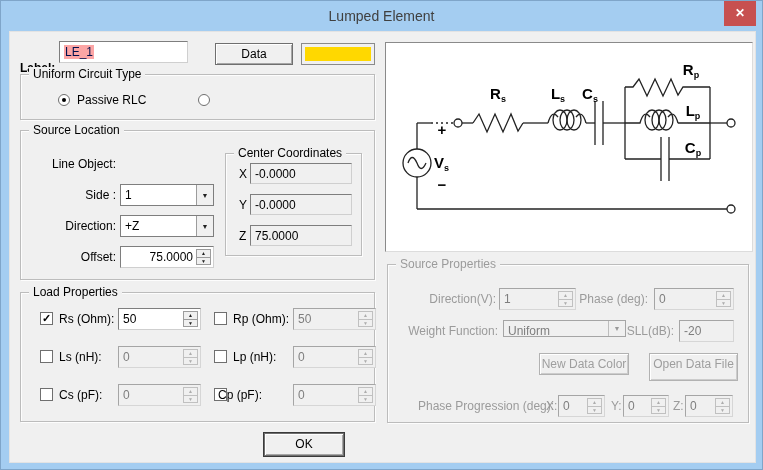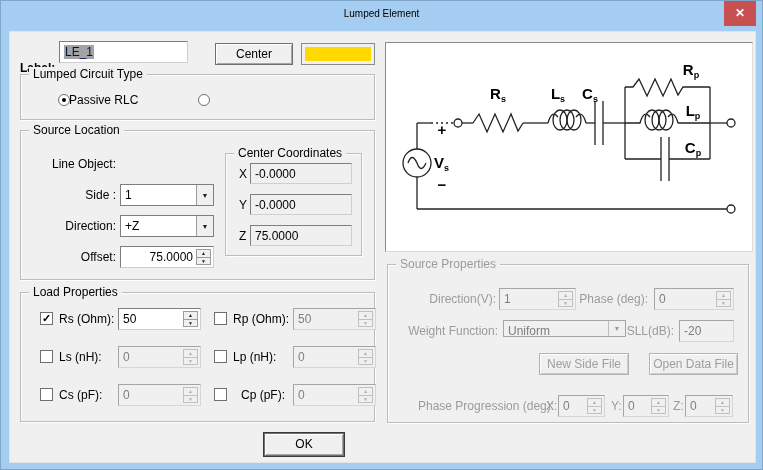--- a/index.html
+++ b/index.html
@@ -3,21 +3,21 @@
 <meta charset="utf-8">
 <style>
   * { margin:0; padding:0; box-sizing:border-box; }
   html,body { width:763px; height:470px; }
   body { font-family:"Liberation Sans", sans-serif; font-size:12px; color:#000; }
 
   .window { position:relative; width:763px; height:470px; background:#a4cdf1;
             border:1px solid #7fa5c9; }
   .titlebar { position:absolute; left:0; top:0; width:100%; height:30px; }
   .titlebar .title { position:absolute; left:0; right:0; top:7px; text-align:center;
-            font-size:10px; color:#000000; }
+            font-size:14px; color:#404040; }
   .close-btn { position:absolute; right:6px; top:0; width:32px; height:25px;
             background:#c75050; color:#fff; text-align:center; line-height:25px;
             font-size:12px; font-weight:bold; cursor:pointer; }
   .client { position:absolute; left:8px; top:30px; width:747px; height:432px;
             background:#f0f0f0; border:1px solid #e3e3e3; }
 
   .lbl { position:absolute; font-size:12px; white-space:nowrap; }
   .lbl.right { text-align:right; }
   .gray { color:#9b9b9b; }
 
@@ -61,50 +61,50 @@
          border-radius:50%; background:#fff; cursor:pointer; }
   .radio.sel::after { content:""; position:absolute; left:3px; top:3px; width:4px; height:4px;
          border-radius:50%; background:#000; }
 
   .swatch-frame { position:absolute; border:1px solid #8a8a8a; background:#f0f0f0; padding:3px; }
   .swatch-frame .swatch { width:100%; height:100%; }
 
   .circuit-panel { position:absolute; left:375px; top:10px; width:368px; height:210px;
          background:#fff; border:1px solid; border-color:#8a8a8a #dcdcdc #dcdcdc #8a8a8a; }
 
-  .sel-text { background:#a3a3a3; color:#00104d; padding:0 1px;margin-top:21px; }
+  .sel-text { background:#fca5a5; color:#00104d; padding:0 1px;margin-top:21px; }
 </style>
 </head>
 <body>
 
 <div class="window">
   <div class="titlebar">
     <span class="title">Lumped Element</span>
     <div class="close-btn">
       <span>✕</span>
     </div>
   </div>
 
   <div class="client">
 
     <span class="lbl" style="left:10px; top:29px;font-weight:bold;">Label:</span>
     <div class="sunken" style="left:49px; top:9px; width:129px; height:22px;">
       <div class="field-text"><span class="sel-text">LE_1</span></div>
     </div>
     <div class="btn" style="left:205px; top:11px; width:78px; height:22px; line-height:20px;">
-      <span>Center</span>
+      <span>Data</span>
     </div>
     <div class="swatch-frame" style="left:291px; top:11px; width:74px; height:22px;">
       <div class="swatch" style="background: rgb(255, 216, 0);"></div>
     </div>
 
     <div class="group" style="left:10px; top:42px; width:355px; height:46px;">
-      <span class="gtitle">Lumped Circuit Type</span>
+      <span class="gtitle">Uniform Circuit Type</span>
       <span class="radio sel" style="left:37px; top:19px;"></span>
-      <span class="lbl" style="left:48px; top:18px;text-align:right;">Passive RLC</span>
+      <span class="lbl" style="left:56px; top:18px;text-align:right;">Passive RLC</span>
       <span class="radio" style="left:177px; top:19px;"></span>
     </div>
 
     <div class="group" style="left:10px; top:98px; width:355px; height:150px;">
       <span class="gtitle">Source Location</span>
 
       <span class="lbl right" style="left:5px; top:26px; width:90px;">Line Object:</span>
 
       <span class="lbl right" style="left:5px; top:57px; width:90px;">Side :</span>
       <div class="combo" style="left:99px; top:53px; width:94px; height:22px;">
@@ -191,21 +191,21 @@
       <span class="lbl" style="left:38px; top:95px;">Cs (pF):</span>
       <div class="sunken dis" style="left:97px; top:91px; width:83px; height:22px;">
         <div class="field-text" style="padding-right:20px;">0</div>
         <div class="spin dis">
           <div>▲</div>
           <div>▼</div>
         </div>
       </div>
 
       <span class="checkbox" style="left:193px; top:95px;"></span>
-      <span class="lbl" style="left:220px; top:95px;">Cp (pF):</span>
+      <span class="lbl" style="left:197px; top:95px;">Cp (pF):</span>
       <div class="sunken dis" style="left:272px; top:91px; width:83px; height:22px;">
         <div class="field-text" style="padding-right:20px;">0</div>
         <div class="spin dis">
           <div>▲</div>
           <div>▼</div>
         </div>
       </div>
     </div>
 
     <div class="circuit-panel">
@@ -291,23 +291,23 @@
       <div class="combo dis" style="left:115px; top:55px; width:123px; height:17px;">
         <div class="cval">Uniform</div>
         <div class="cbtn">▼</div>
       </div>
       <span class="lbl right gray" style="left:238px; top:59px; width:48px;">SLL(dB):</span>
       <div class="sunken dis" style="left:291px; top:55px; width:55px; height:22px;">
         <div class="field-text">-20</div>
       </div>
 
       <div class="btn dis" style="left:151px; top:88px; width:90px; height:22px; line-height:20px;">
-        <span>New Side File</span>
-      </div>
-      <div class="btn dis" style="left:261px; top:88px; width:89px; height:22px; line-height:20px;text-align:center;">
+        <span>New Data Color</span>
+      </div>
+      <div class="btn dis" style="left:261px; top:88px; width:89px; height:28px; line-height:20px;text-align:center;">
         <span>Open Data File</span>
       </div>
 
       <span class="lbl gray" style="left:30px; top:134px;">Phase Progression (deg):</span>
       <span class="lbl gray" style="left:158px; top:134px;">X:</span>
       <div class="sunken dis" style="left:170px; top:130px; width:47px; height:22px;">
         <div class="field-text" style="padding-right:18px;">0</div>
         <div class="spin dis">
           <div>▲</div>
           <div>▼</div>

